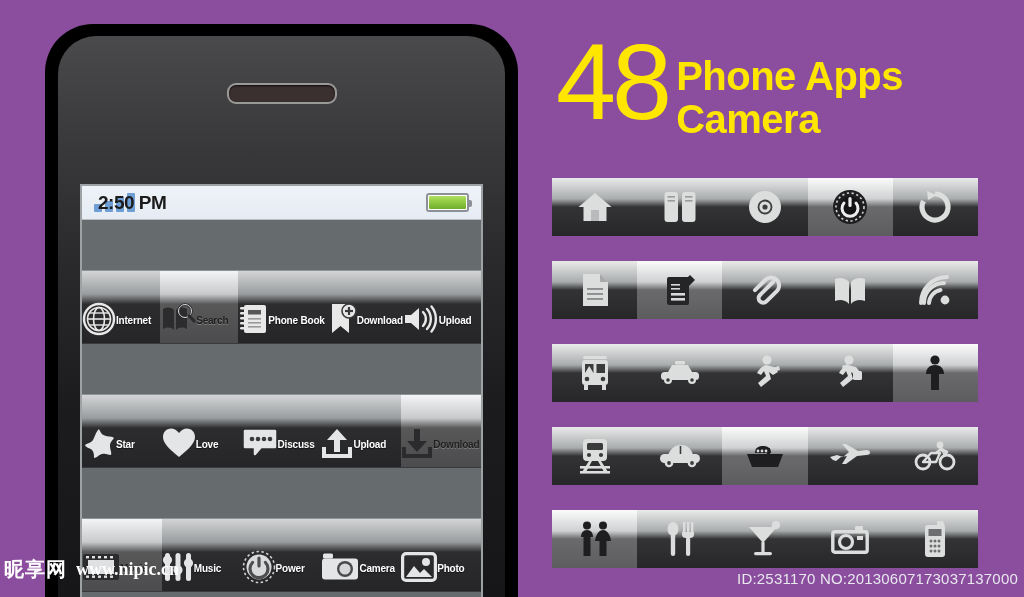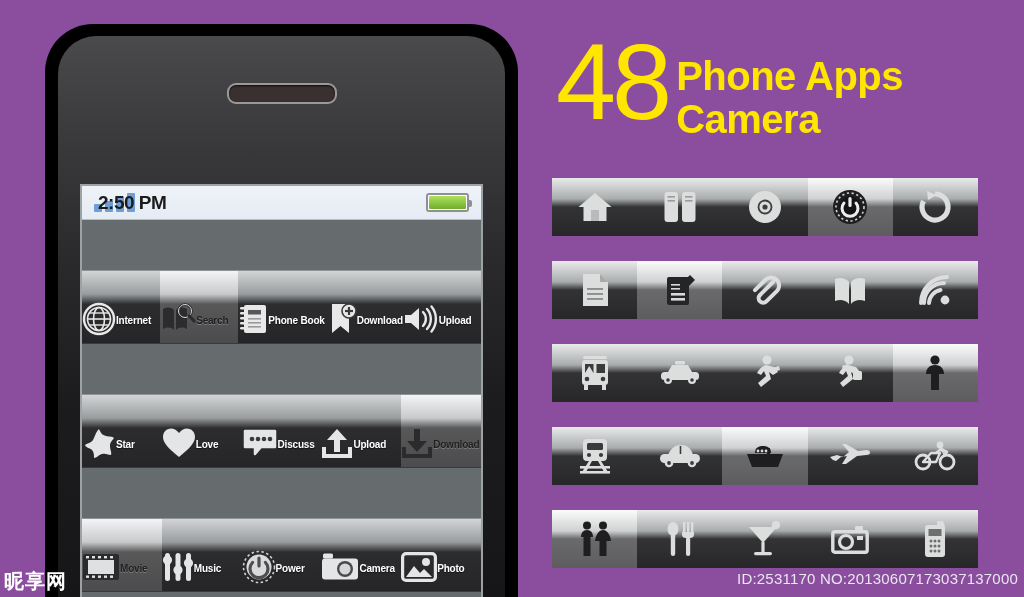--- a/index.html
+++ b/index.html
@@ -109,22 +109,22 @@
     background:linear-gradient(180deg,#e9eaea 0%,#a9acad 36%,#333335 50%,#272729 100%);
     display:flex;align-items:center;justify-content:center;
   }
   .bar-cell.hl{
     background:linear-gradient(180deg,#fbfbfb 0%,#cfd1d2 36%,#6a6a6c 50%,#5d5d5f 100%);
   }
   .bar-cell svg{display:block;}
 
   
   #watermark{
-    position:absolute;left:0;bottom:3px;display:flex;
-    height:26px;z-index:5;flex-direction:column;
+    position:absolute;left:0;bottom:15px;display:flex;align-items:center;
+    height:26px;z-index:5;
   }
   #wm-cn{
     color:#fff;font-size:20px;font-weight:bold;letter-spacing:1px;
     font-family:"DejaVu Sans", sans-serif;margin-left:4px;
   }
   #wm-url{
     color:#fff;font-size:18px;font-weight:bold;margin-left:9px;
     font-family:"Liberation Serif", serif;
   }
   #idtag{

